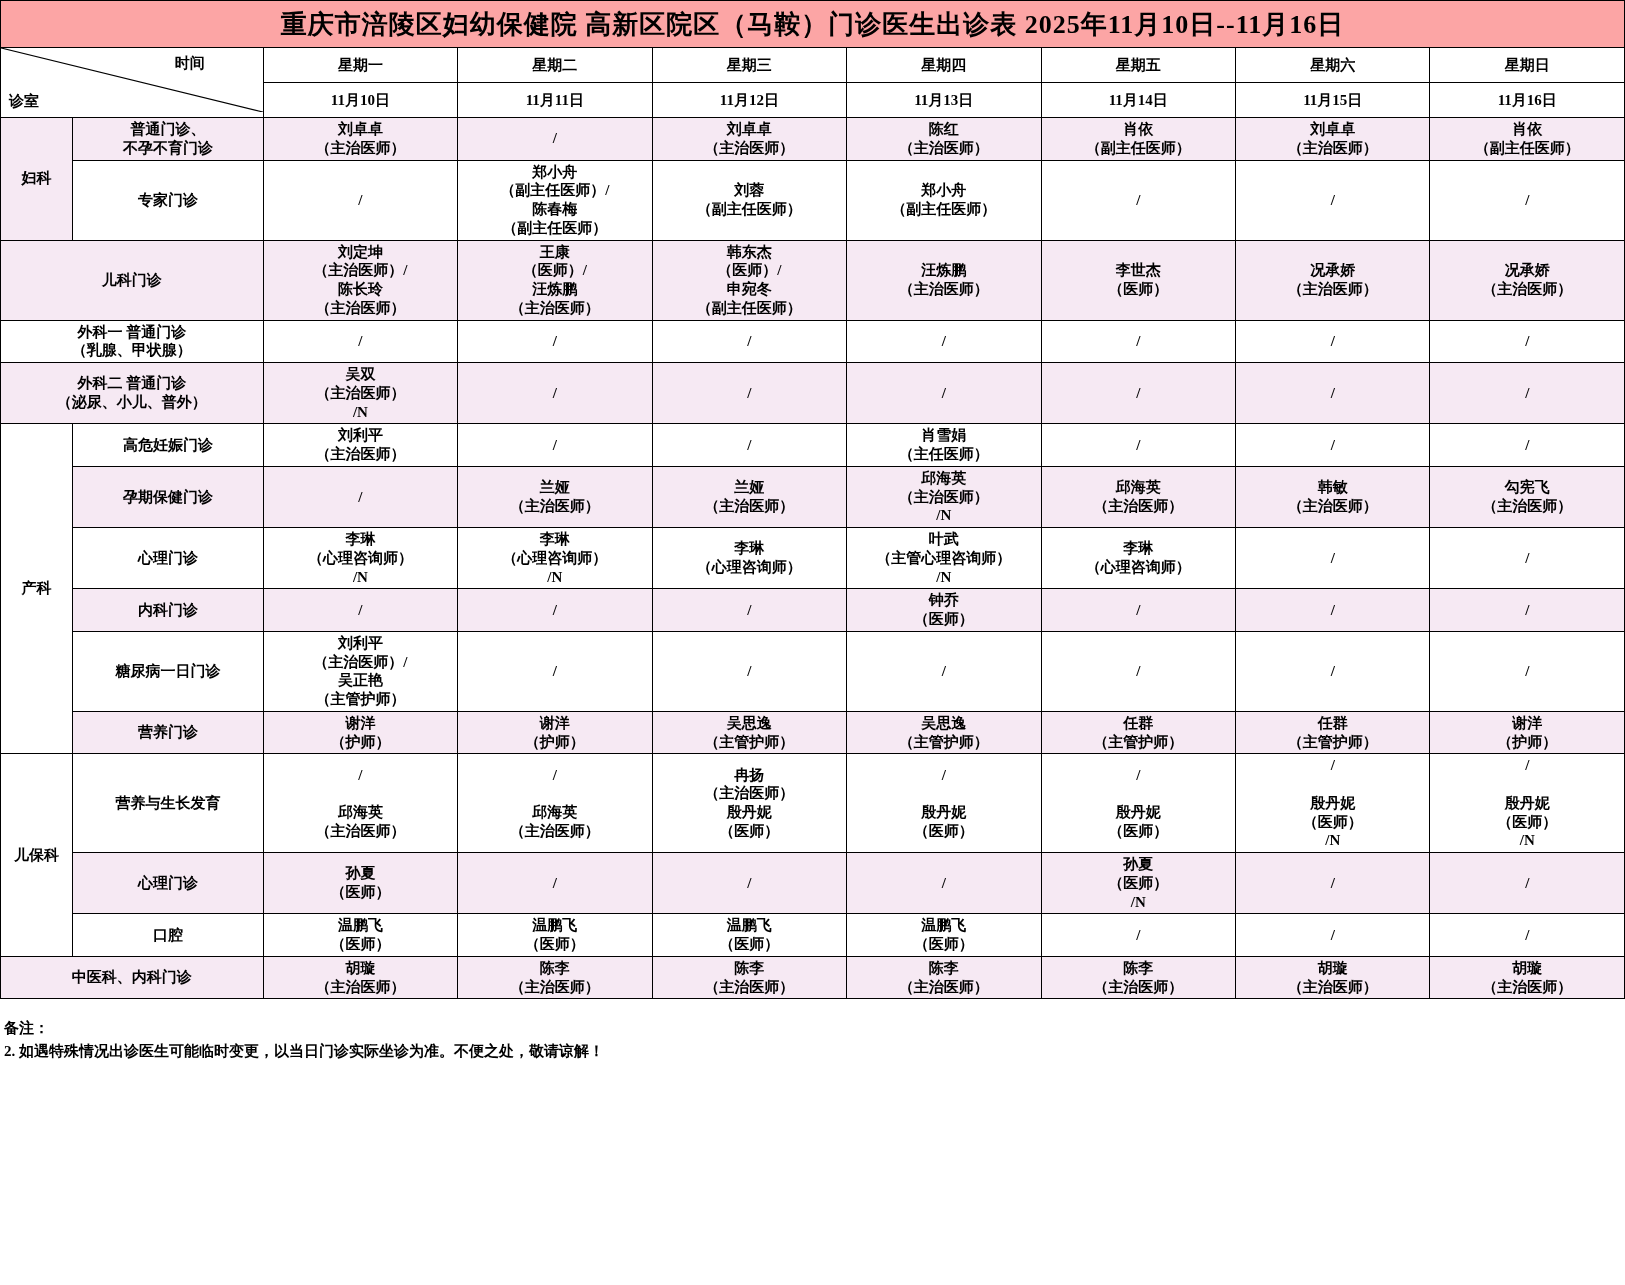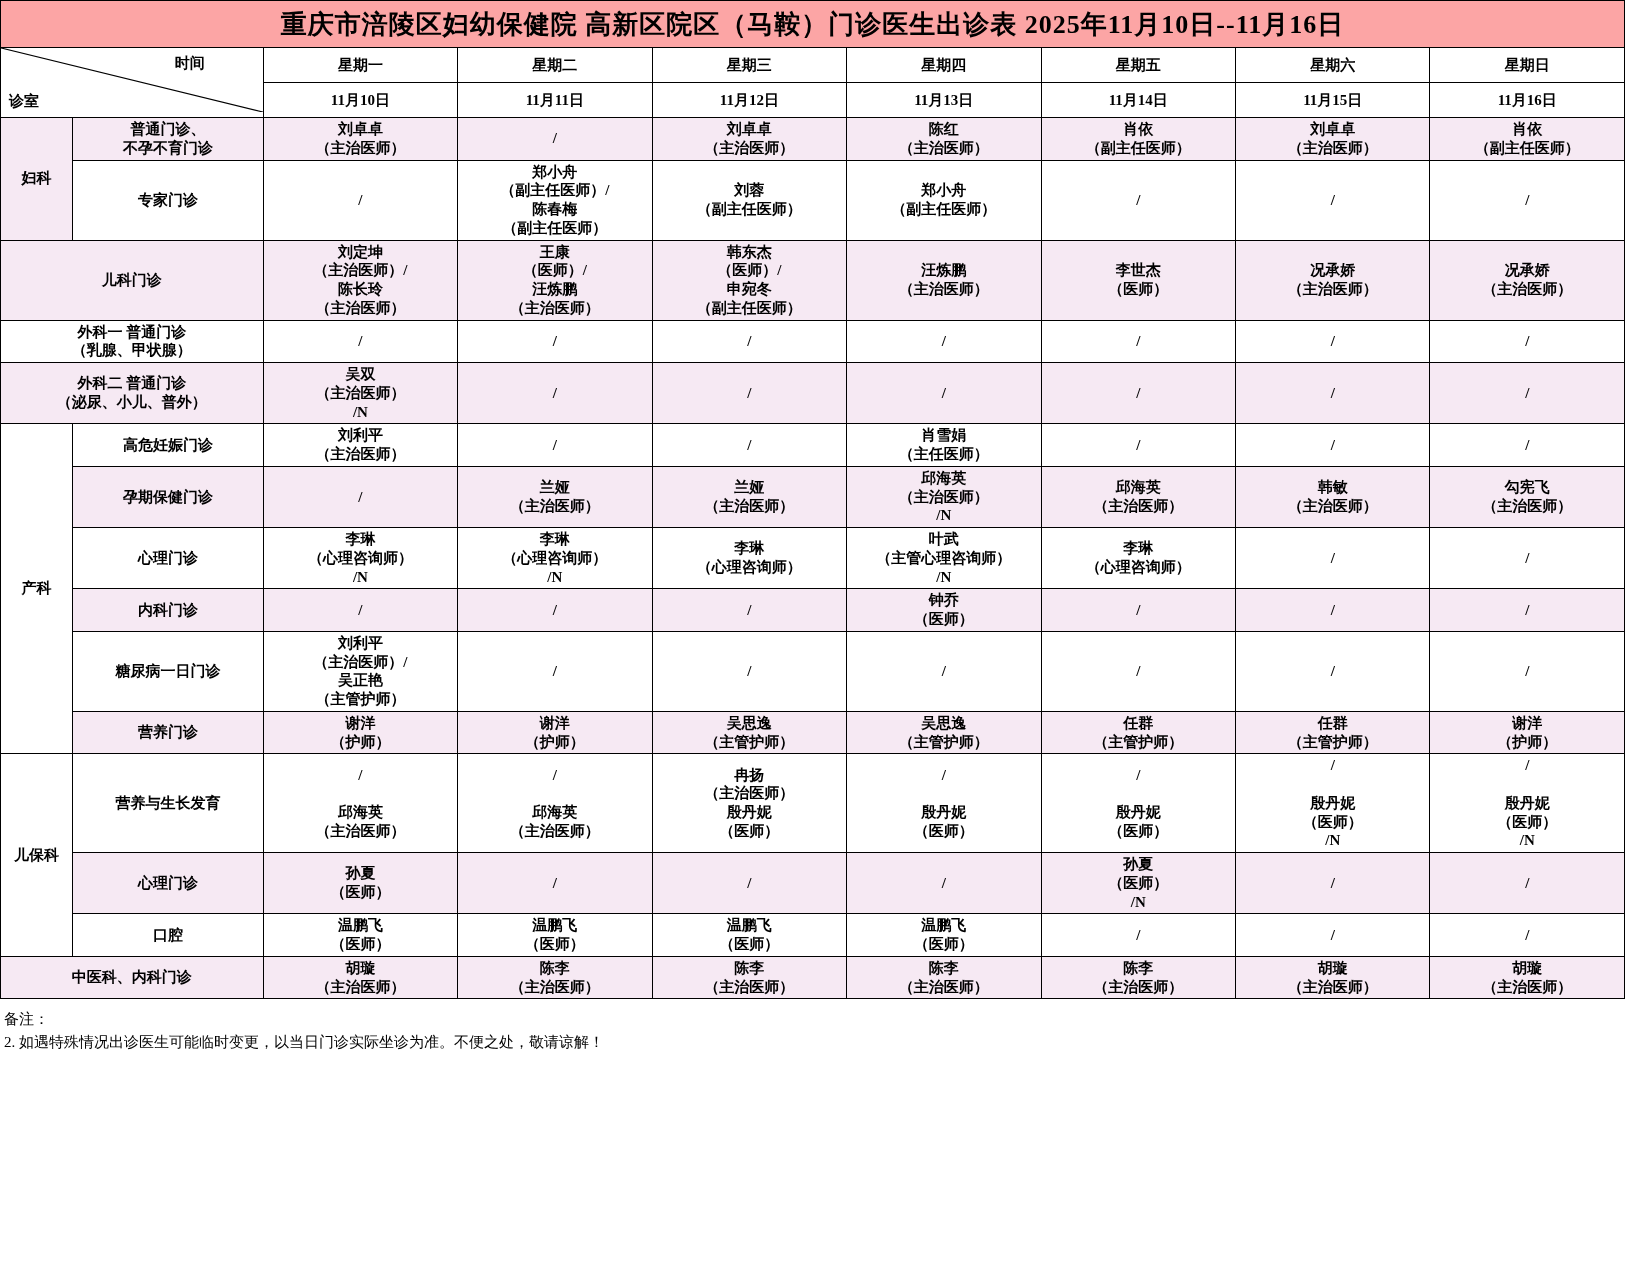--- a/index.html
+++ b/index.html
@@ -88,24 +88,24 @@
   .dept-cell {
     font-size: 15px;
     font-weight: bold;
   }
   .clinic-cell {
     font-size: 15px;
     font-weight: bold;
   }
 
   .notes {
-    padding: 9px 4px 0 4px;
+    padding: 18px 4px 0 4px;
     font-size: 15px;
     line-height: 1.5;
-    font-weight: normal;
+    font-weight: bold;
   }
   .notes div { white-space: nowrap; }
   .nm { display: block; }
 </style>
 </head>
 <body>
 
 <div class="page">
 
   <div class="title-bar">

